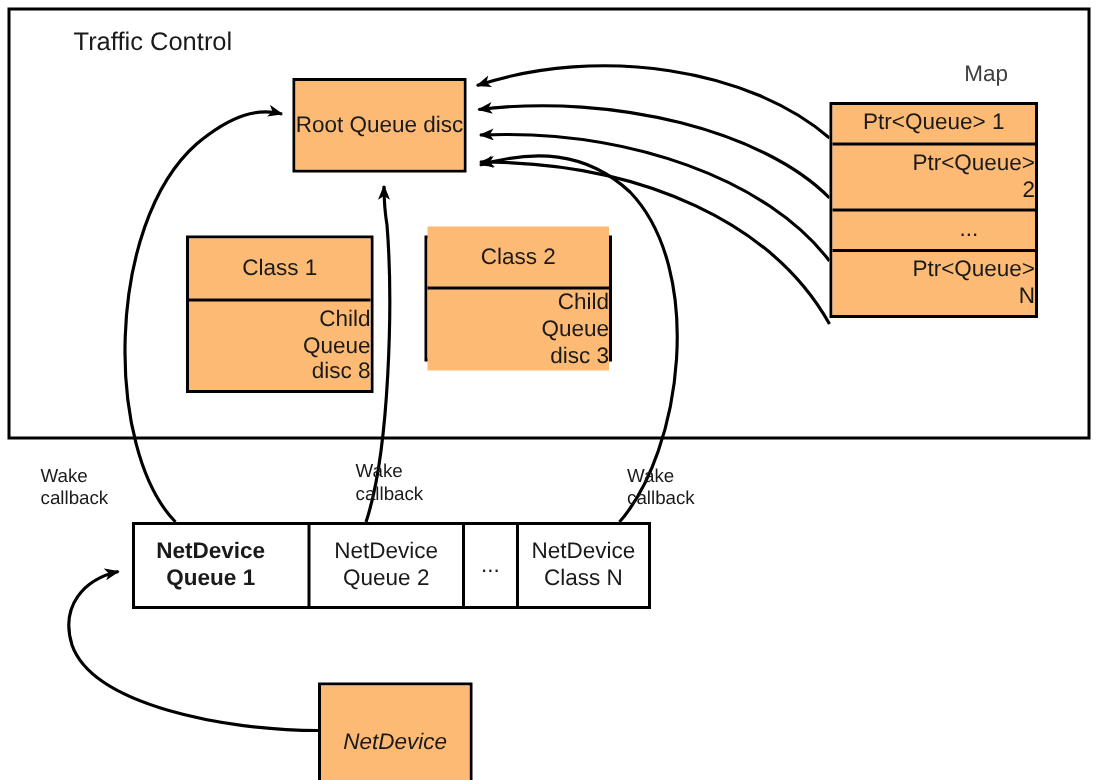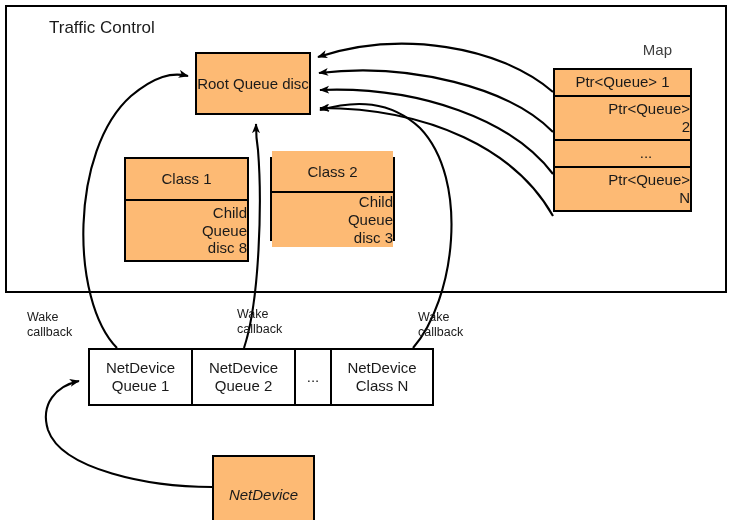--- a/index.html
+++ b/index.html
@@ -132,21 +132,21 @@
     <div class="stackcell">Root
 Queue disc</div>
   </div>
 
   <div class="box" style="left:124px; top:157px; width:125px; height:105px;">
     <div class="stackcell" style="flex:0 0 40px;">Class 1</div>
     <div class="stackcell">Child
 Queue disc 8</div>
   </div>
 
-  <div class="box" style="left:270px; top:157px; width:125px; height:84px;">
+  <div class="box" style="left:283px; top:157px; width:125px; height:84px;">
     <div class="stackcell" style="flex:0 0 40px;">Class 2</div>
     <div class="stackcell">Child
 Queue disc 3</div>
   </div>
 
   <div class="label" style="left:572px; top:41px; width:100px;">Map</div>
 
   <div class="box" style="left:553px; top:68px; width:139px; height:144px;">
     <div class="stackcell">Ptr&lt;Queue&gt; 1</div>
     <div class="stackcell">Ptr&lt;Queue&gt; 2</div>
@@ -155,23 +155,23 @@
   </div>
 
   <div class="smalllabel" style="left:27px; top:310px; width:80px;">Wake
 callback</div>
   <div class="smalllabel" style="left:237px; top:307px; width:80px;">Wake
 callback</div>
   <div class="smalllabel" style="left:418px; top:310px; width:80px;">Wake
 callback</div>
 
   <div class="cellrow" style="left:88px; top:348px; width:346px; height:58px;">
-    <div class="cell" style="flex:0 0 101px;">NetDevice
+    <div class="cell" style="flex:0 0 101px;font-weight:bold;">NetDevice
 Queue 1</div>
-    <div class="cell" style="flex:0 0 103px;">NetDevice
+    <div class="cell" style="flex:0 0 103px;margin-left:14px;">NetDevice
 Queue 2</div>
     <div class="cell" style="flex:0 0 36px;">...</div>
     <div class="cell" style="flex:1 1 auto;">NetDevice
 Class N</div>
   </div>
 
   <div class="box" style="left:212px; top:455px; width:103px; height:80px;font-style:italic;">
     <div class="stackcell">NetDevice</div>
   </div>
 

